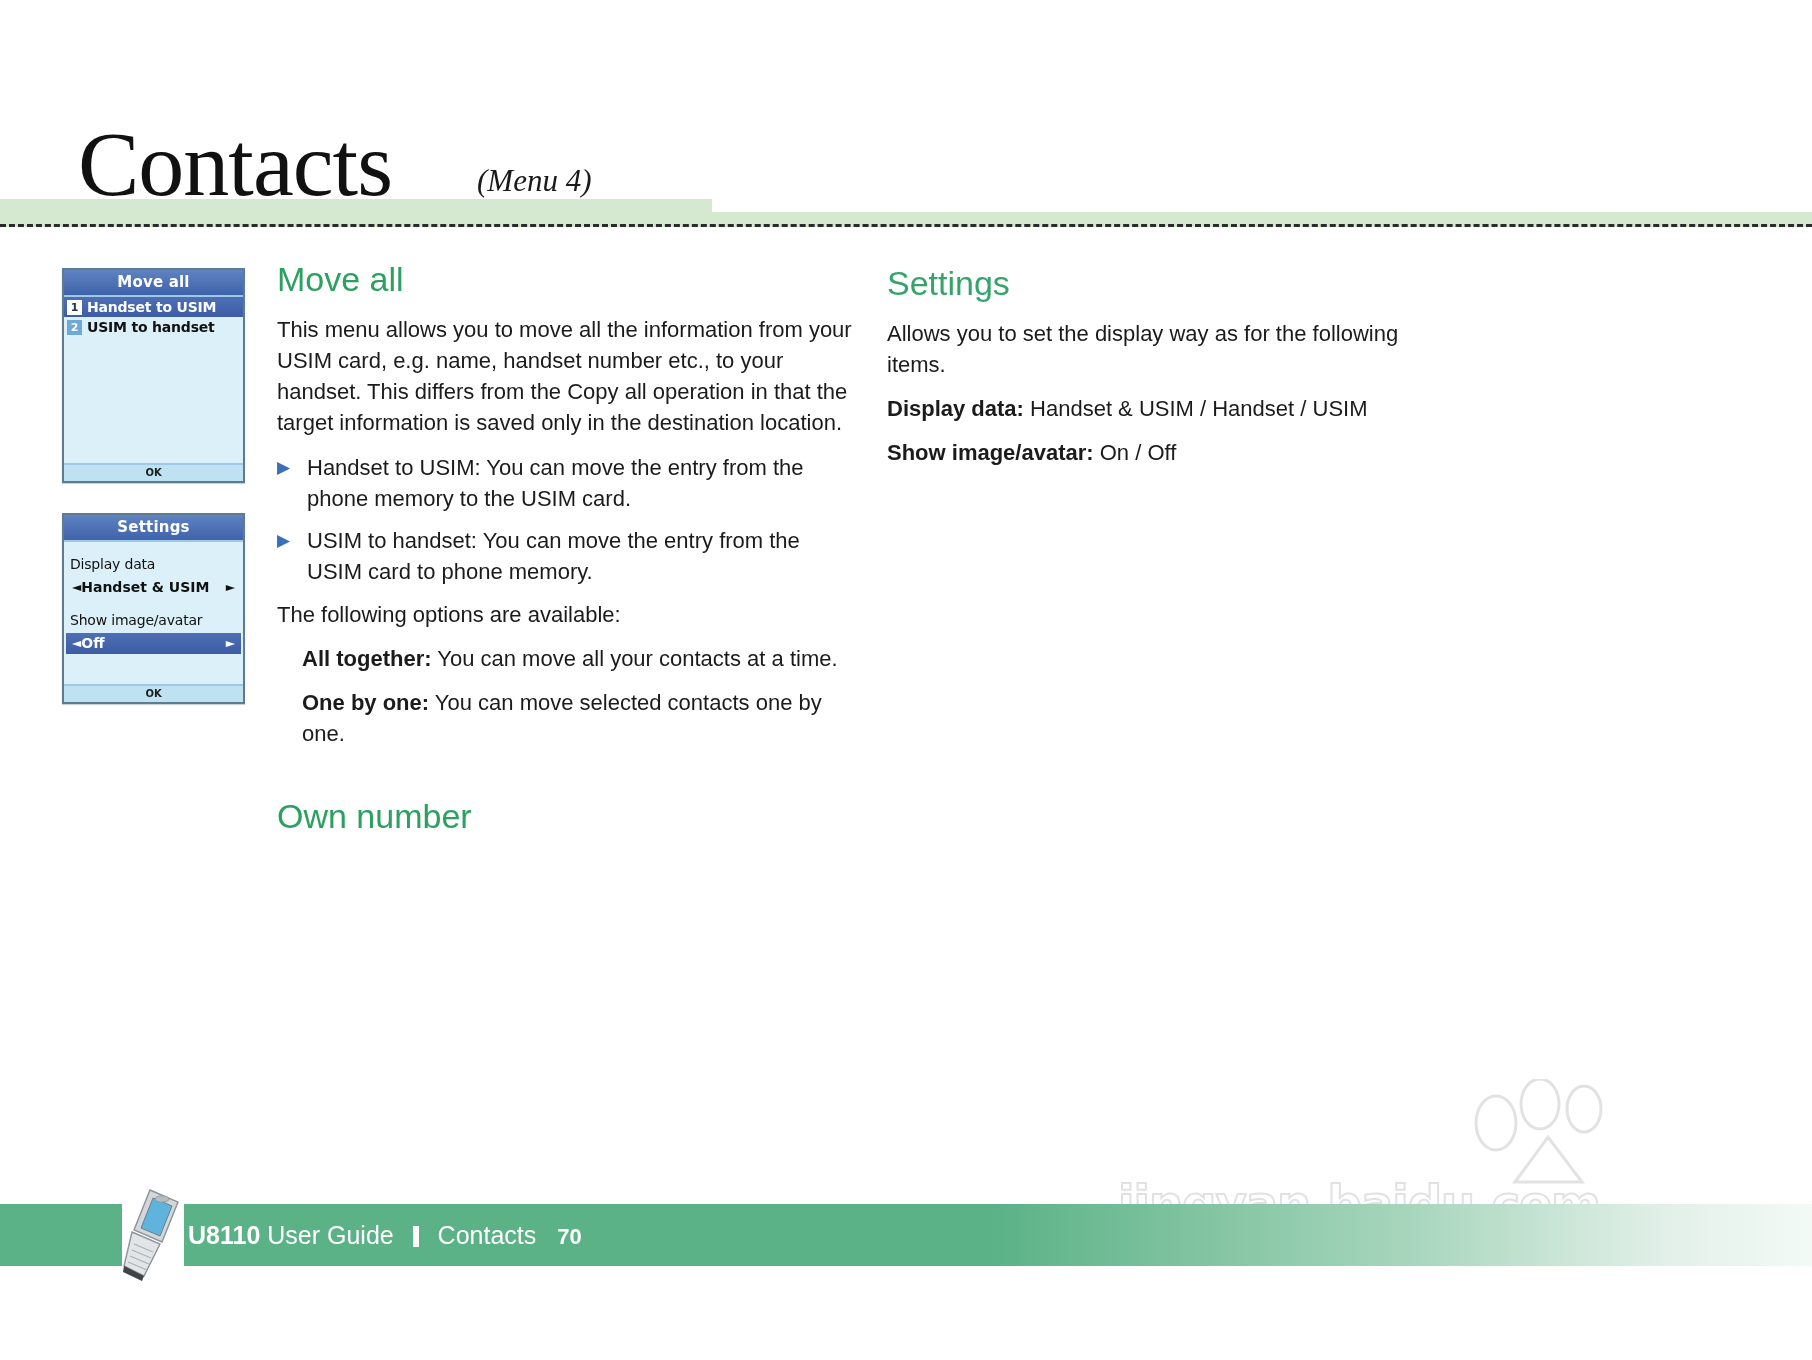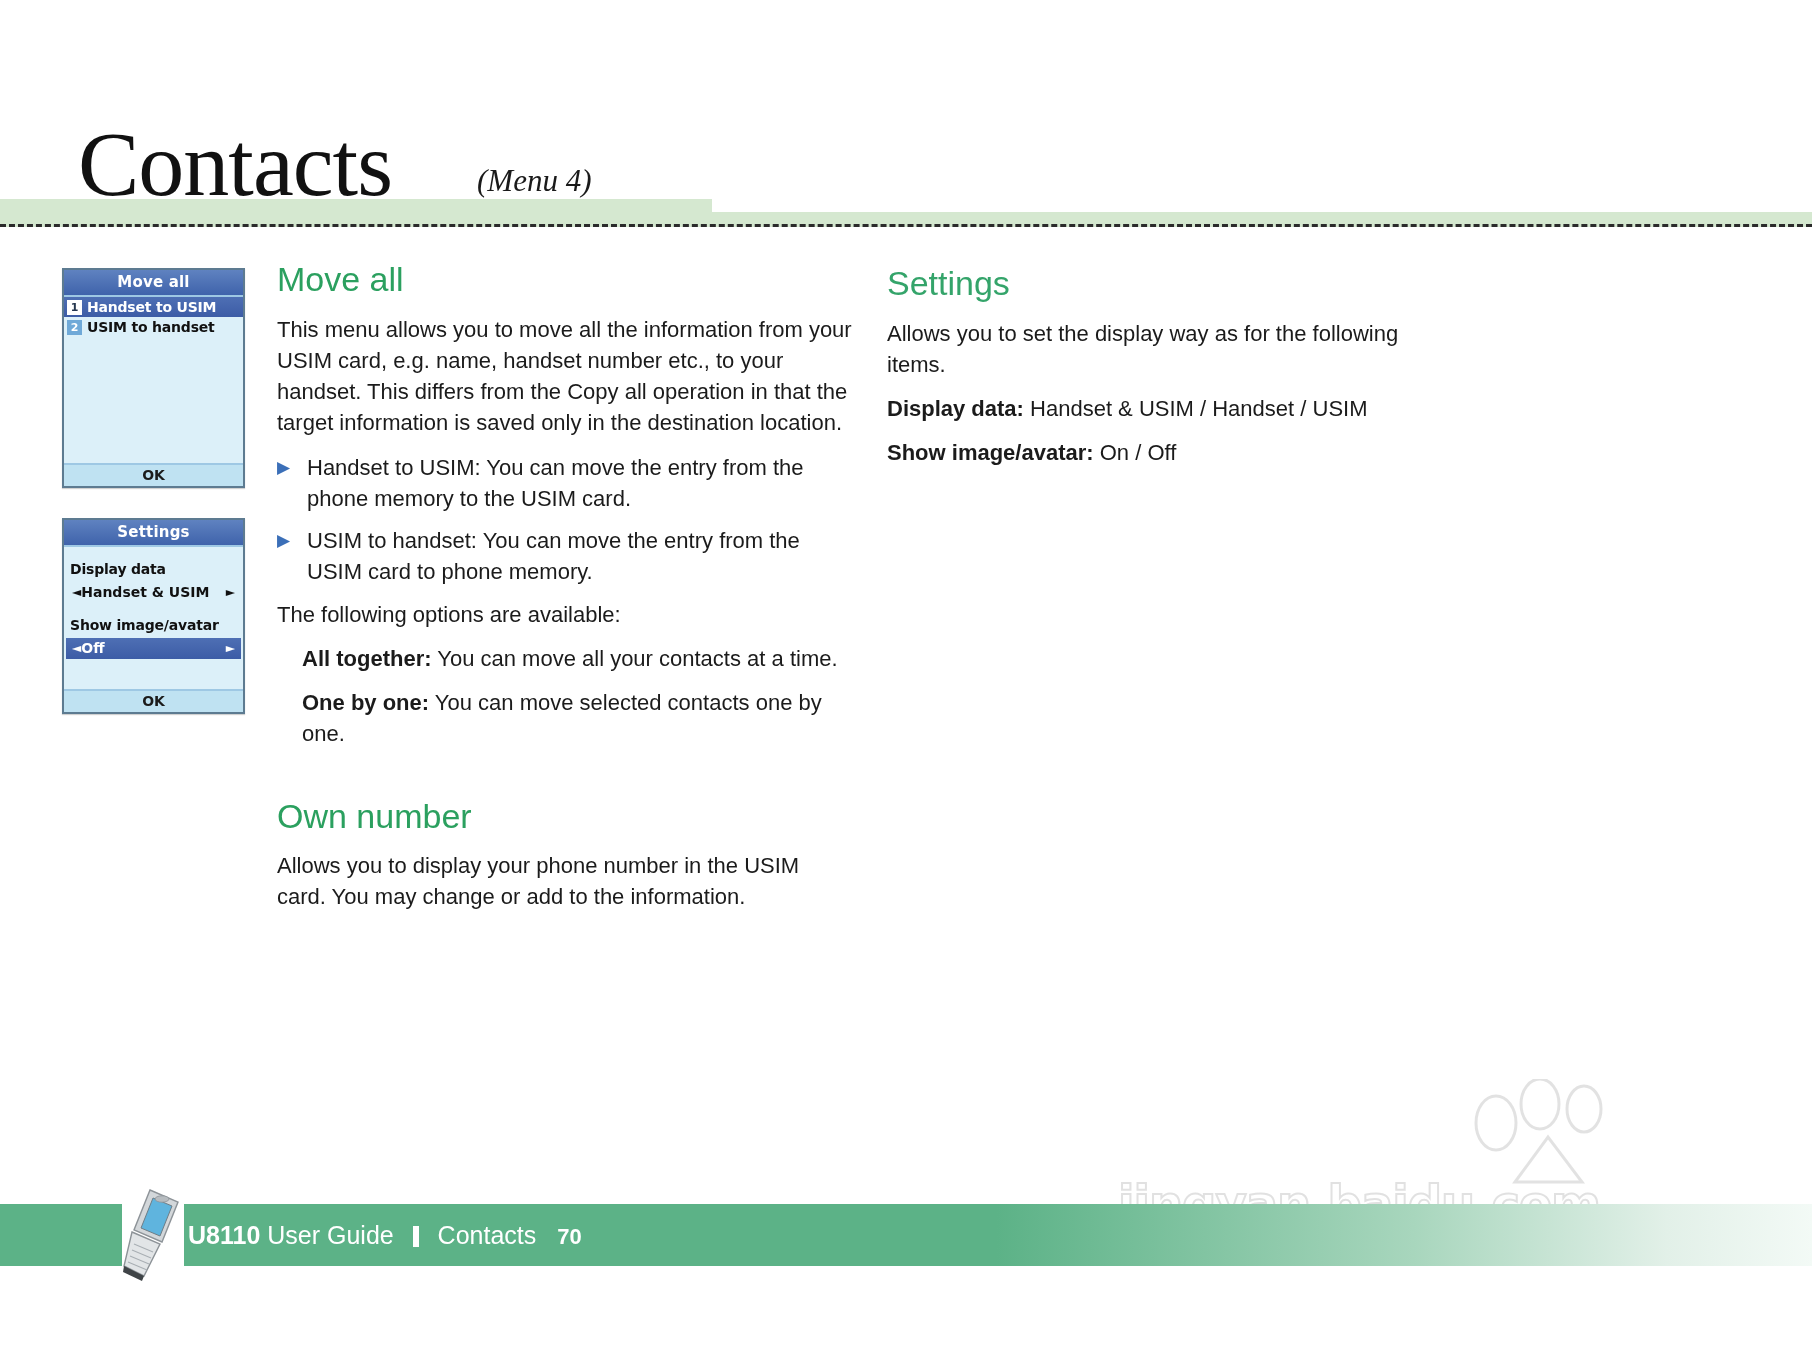--- a/index.html
+++ b/index.html
@@ -147,30 +147,30 @@
     color: #ffffff;
   }
   .mock-spacer {
     height: 126px;
   }
   .mock-ok {
     background: #bfe2f2;
     border-top: 2px solid #9ec8e4;
     text-align: center;
     font-family: "DejaVu Sans", sans-serif;
-    font-size: 14px;
+    font-size: 10px;
     font-weight: bold;
     color: #1b1b1b;
     padding: 2px 0 3px 0;
   }
   
   .mock-label {
     font-family: "DejaVu Sans", sans-serif;
     font-size: 14px;
-    font-weight: bold;
+    font-weight: normal;
     color: #111111;
     padding: 4px 0 2px 6px;
     letter-spacing: -0.2px;
   }
   .mock-stepper {
     display: flex;
     align-items: center;
     justify-content: space-between;
     font-family: "DejaVu Sans", sans-serif;
     font-size: 14px;
@@ -400,21 +400,20 @@
   <div class="indent">
     <span class="bold">All together:</span><span> You can move all your contacts at a time.</span>
   </div>
   <div class="indent">
     <span class="bold">One by one:</span><span> You can move selected contacts one by one.</span>
   </div>
 
   <div class="spacer-sec"></div>
 
   <h2 class="sec">Own number</h2>
-  <p class="body">Allows you to display your phone number in the USIM card. You may change or add to the information.</p>
 
 </div>
 
 <div class="right-col">
   <h2 class="sec right-sec">Settings</h2>
   <p class="body">Allows you to set the display way as for the following items.</p>
   <p class="body">
     <span class="bold">Display data:</span><span> Handset &amp; USIM / Handset / USIM</span>
   </p>
   <p class="body">

